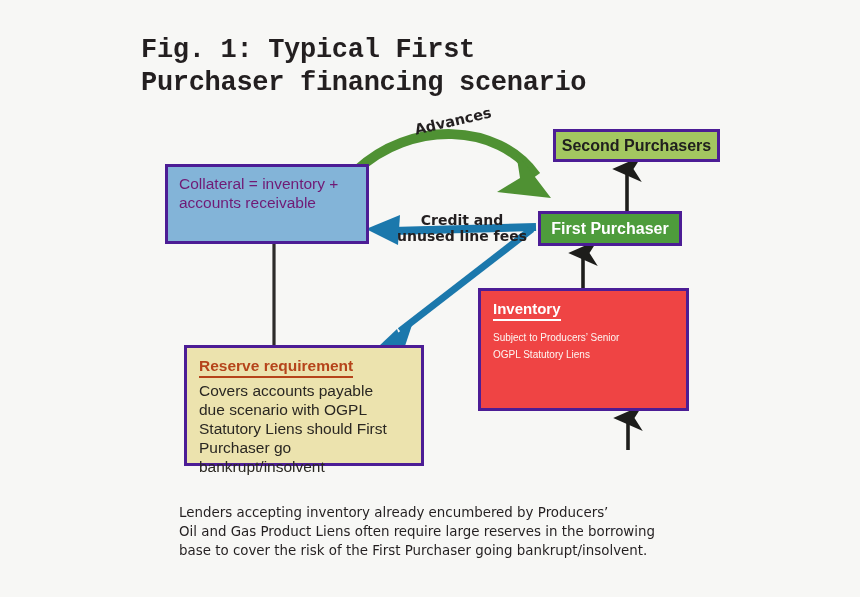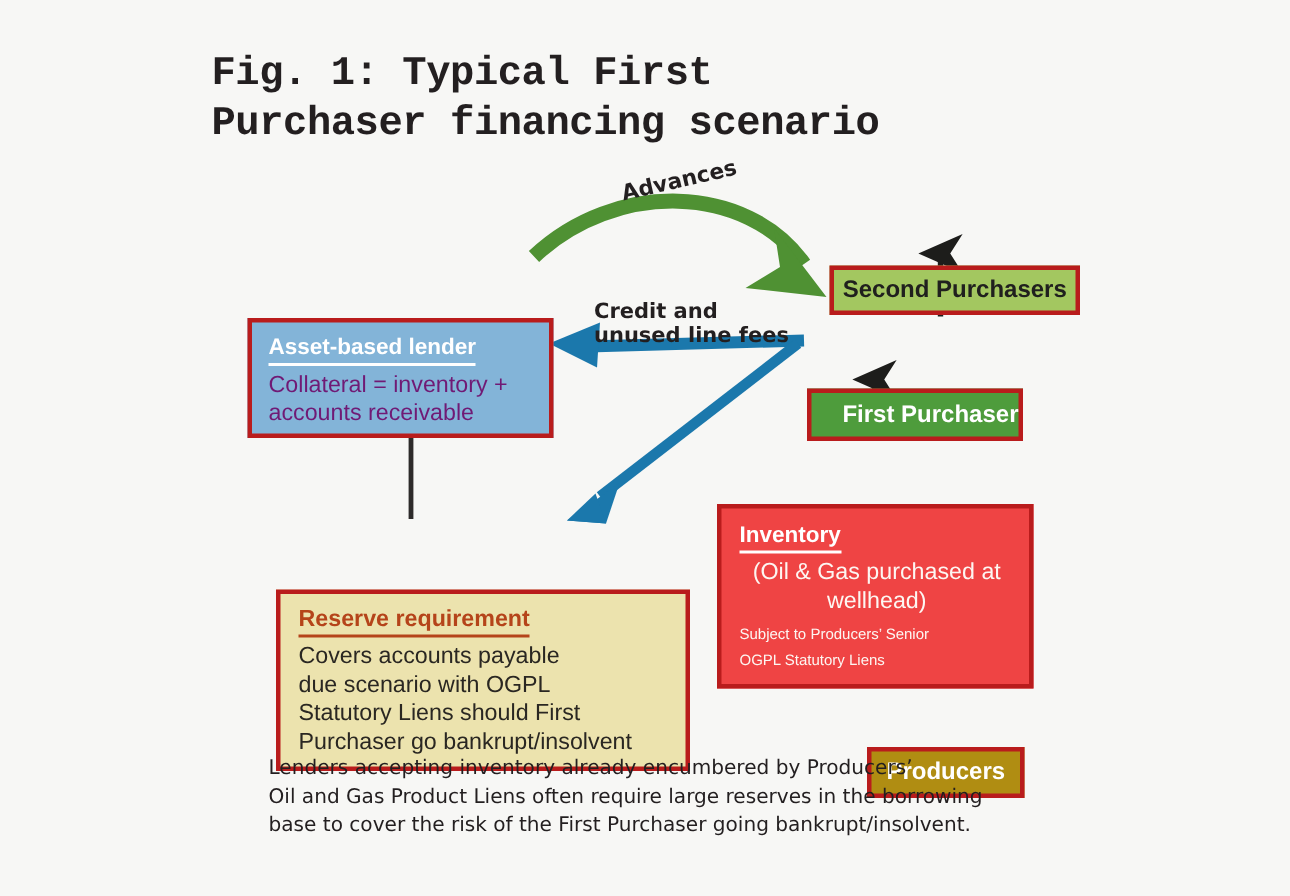--- a/index.html
+++ b/index.html
@@ -23,25 +23,24 @@
     line-height:33px;
     letter-spacing:-0.3px;
     color:#231f20;
     white-space:pre-line;
   }
 
   
   .node{
     position:absolute;
     box-sizing:border-box;
-    border:3px solid #b91c1c;
+    border:3px solid #4c1d95;
     display:flex;
     flex-direction:column;
     justify-content:center;
-    margin-top:48px;
   }
   .node .hdr{
     font-size:15px;
     font-weight:bold;
     line-height:19px;
     display:inline-block;
     border-bottom:2px solid currentColor;
     align-self:flex-start;
     padding-bottom:1px;
     margin-bottom:3px;
@@ -57,24 +56,24 @@
     left:165px; top:164px; width:204px; height:80px;
     background:#83b4d8;
     padding:7px 9px 7px 11px;
     justify-content:flex-start;
   }
   #lender .hdr{color:#ffffff;}
   #lender .bdy{color:#701a75;}
 
   
   #reserve{
-    left:184px; top:345px; width:276px; height:121px;
+    left:184px; top:345px; width:240px; height:121px;
     background:#ece3ae;
     padding:8px 9px 7px 12px;
-    justify-content:flex-end;
+    justify-content:flex-start;
   }
   #reserve .hdr{color:#b5441a; font-size:15.5px;}
   #reserve .bdy{color:#2a2722;}
 
   
   #inventory{
     left:478px; top:288px; width:211px; height:123px;
     background:#ef4444;
     padding:8px 10px 7px 12px;
     justify-content:flex-start;
@@ -96,21 +95,21 @@
   }
 
   
   #first{
     left:538px; top:211px; width:144px; height:35px;
     background:#4e9c3c;
     align-items:center;
   }
   #first .lbl{
     font-size:16px;font-weight:bold;color:#ffffff;
-    text-align:right;width:100%;
+    text-align:center;width:100%;
   }
 
   
   #producers{
     left:578px; top:450px; width:105px; height:34px;
     background:#b08d12;
     align-items:center;
   }
   #producers .lbl{
     font-size:16px;font-weight:bold;color:#ffffff;
@@ -125,24 +124,25 @@
     color:#231f20;
     white-space:pre-line;
   }
   #lbl-advances{
     left:413px; top:122px;
     font-size:14.5px;
     transform:rotate(-13deg);
     transform-origin:left top;
   }
   #lbl-credit{
-    left:396px; top:200px;
+    left:396px; top:212px;
     width:132px;
     font-size:14px;
     line-height:16px;
+    text-align:center;
   }
 
   
   .caption{
     position:absolute;
     left:161px; top:503px;
     width:520px;
     font-family:"DejaVu Sans", sans-serif;
     font-size:13.4px;
     line-height:19px;
@@ -195,52 +195,46 @@
     </g>
 
     <g>
       <path d="M532,229 L400,331" fill="none" stroke="#1b78ac" stroke-width="7"></path>
       <path d="M378,347 L413,322 L404,349 Z" fill="#1b78ac"></path>
       <path d="M378,347 L404,349 L397,329 Z" fill="#1b78ac"></path>
     </g>
   </svg>
 
   <div class="node" id="lender">
-    <span class="hdr">Asset-based lender</span>
     <span class="bdy">Collateral = inventory +
 accounts receivable</span>
   </div>
 
   <div class="node" id="reserve">
     <span class="hdr">Reserve requirement</span>
     <span class="bdy">Covers accounts payable
 due scenario with OGPL
 Statutory Liens should First
 Purchaser go bankrupt/insolvent</span>
   </div>
 
   <div class="node" id="inventory">
     <span class="hdr">Inventory</span>
-    <span class="bdy center">(Oil &amp; Gas purchased at
-wellhead)</span>
     <span class="bdy small">Subject to Producers’ Senior
 OGPL Statutory Liens</span>
   </div>
 
   <div class="node" id="second">
     <span class="lbl">Second Purchasers</span>
   </div>
 
   <div class="node" id="first">
     <span class="lbl">First Purchaser</span>
   </div>
 
-  <div class="node" id="producers">
-    <span class="lbl">Producers</span>
-  </div>
 
   <div class="arrowlabel" id="lbl-advances">Advances</div>
   <div class="arrowlabel" id="lbl-credit">Credit and
 unused line fees</div>
 
   <div class="caption">Lenders accepting inventory already encumbered by Producers’
 Oil and Gas Product Liens often require large reserves in the borrowing
 base to cover the risk of the First Purchaser going bankrupt/insolvent.</div>
 
 </div>

